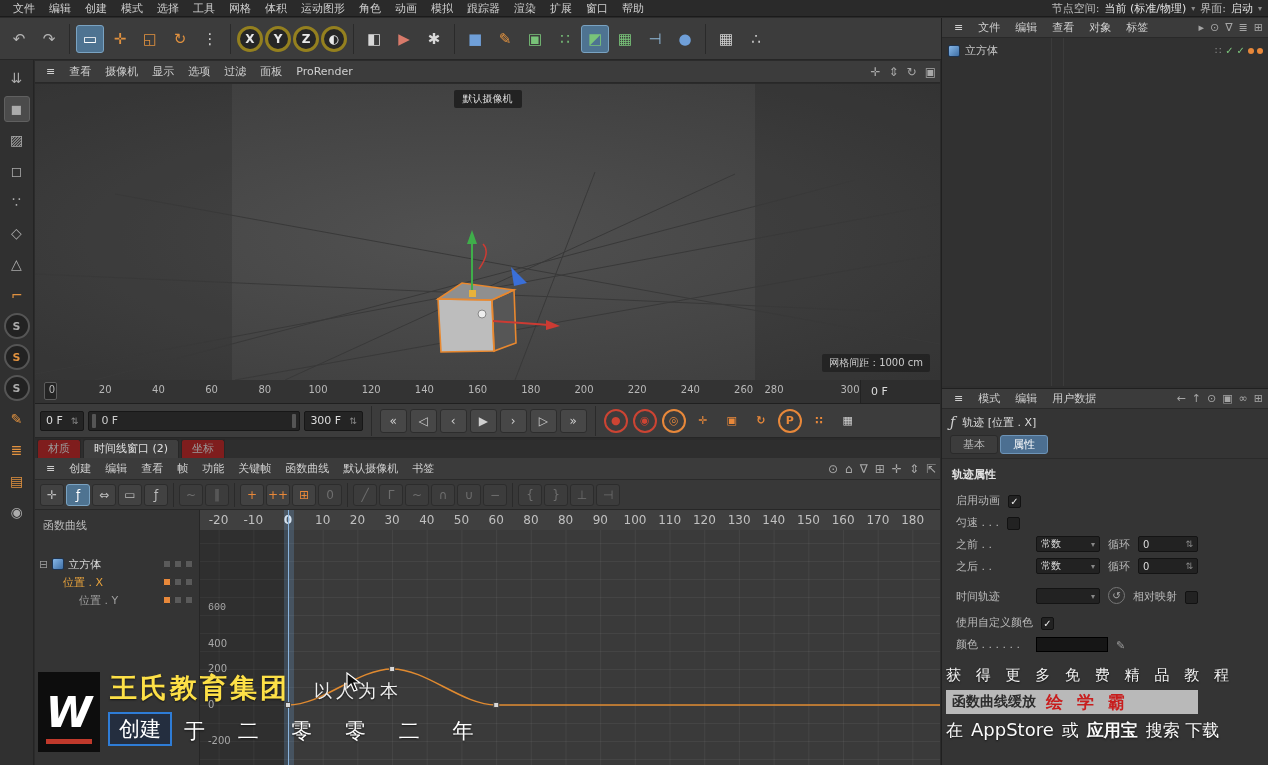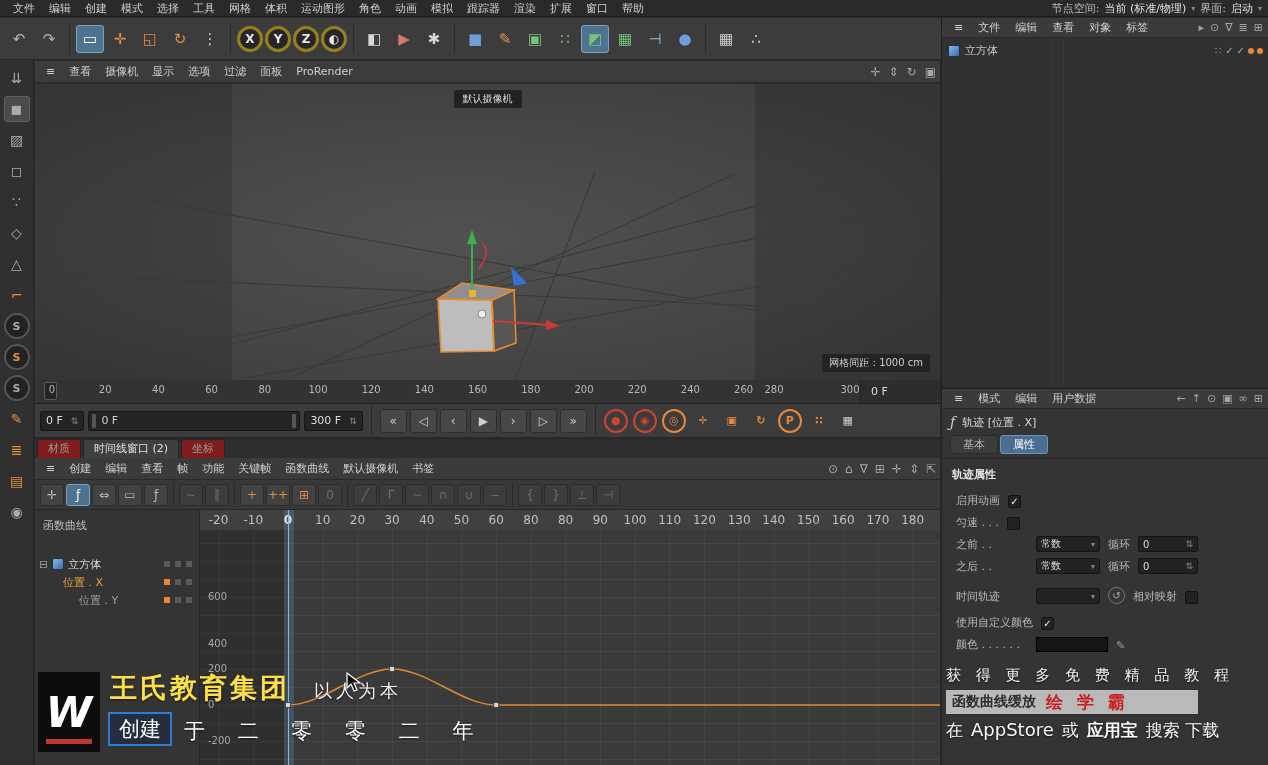--- a/index.html
+++ b/index.html
@@ -503,21 +503,21 @@
         <span class="cx-tick" style="left: 504.4px;">120</span>
         <span class="cx-tick" style="left: 539.1px;">130</span>
         <span class="cx-tick" style="left: 573.8px;">140</span>
         <span class="cx-tick" style="left: 608.5px;">150</span>
         <span class="cx-tick" style="left: 643.2px;">160</span>
         <span class="cx-tick" style="left: 677.9px;">170</span>
         <span class="cx-tick" style="left: 712.6px;">180</span>
       </div>
     <div class="curve-grid">
       <div class="pre-zero"></div>
-    <span class="cy-label" style="top: 61px;">600</span>
+    <span class="cy-label" style="top: 72px; font-family: Liberation Mono, monospace;">600</span>
         <span class="cy-label" style="top: 108px;">400</span>
         <span class="cy-label" style="top: 133px;">200</span>
         <span class="cy-label" style="top: 169px;">0</span>
         <span class="cy-label" style="top: 205px;">-200</span>
       </div>
     <div class="playhead-col" style="top:0;height:255px;"></div>
     <div class="playhead-line" style="top:0;height:255px;"></div>
     <svg id="curve-svg" width="740" height="235" style="position:absolute;top:20px;left:0;">
         <path d="M 88 175 C 122.70000000000002 175, 157.4 139, 192.10000000000002 139 C 226.80000000000004 139, 261.50000000000006 175, 296.20000000000005 175 L 740 175" fill="none" stroke="#e08a30" stroke-width="1.6"></path>
         <rect x="85.5" y="172.5" width="5" height="5" fill="#d9d9d9" stroke="#444"></rect>

